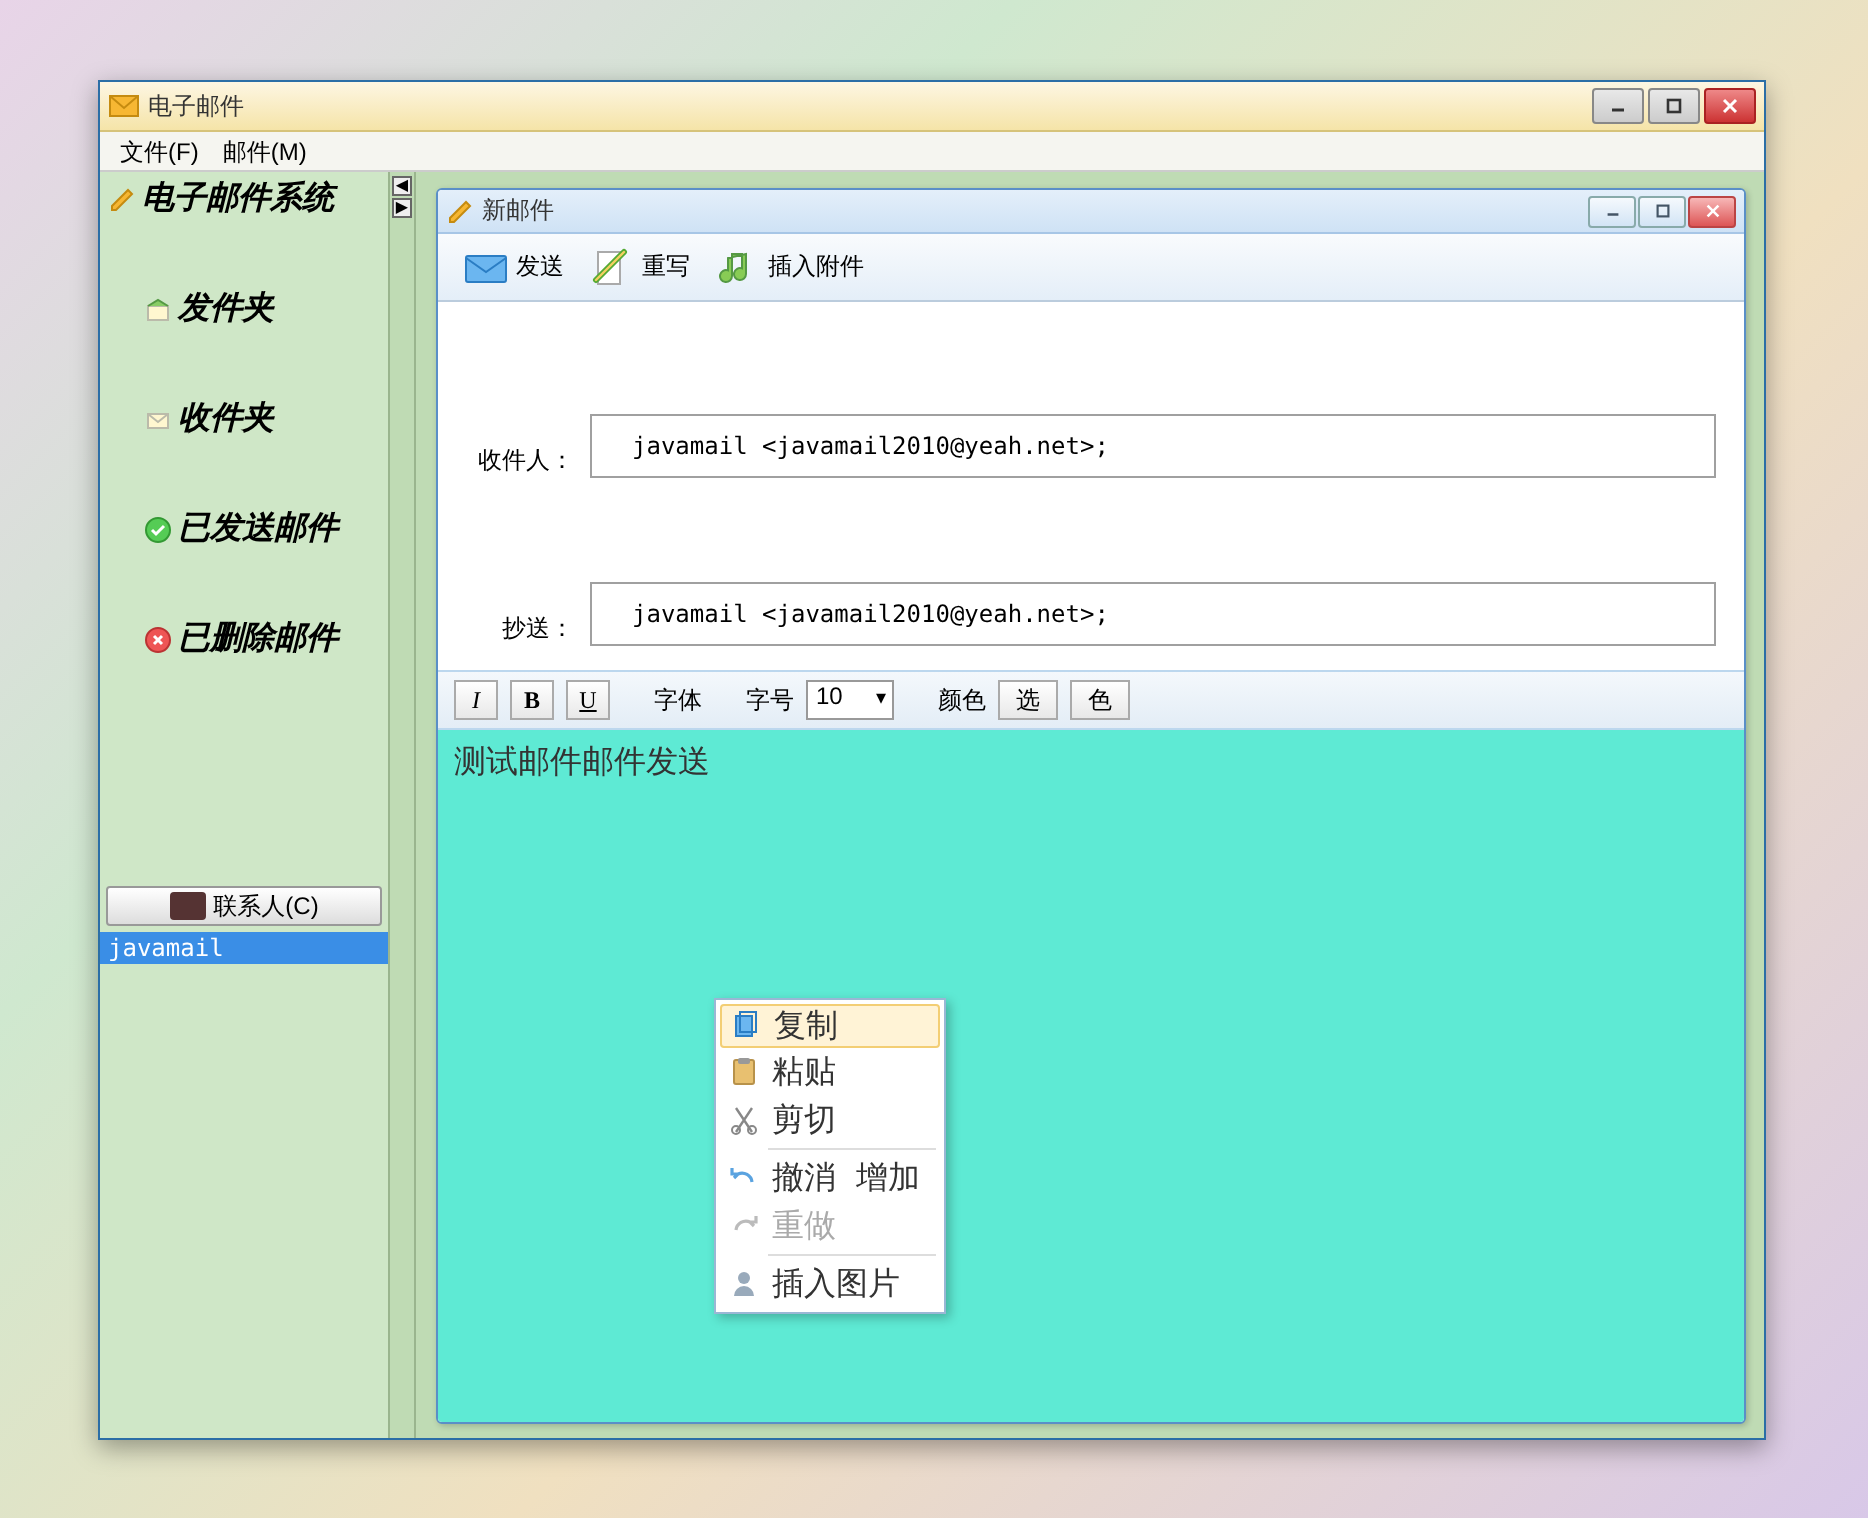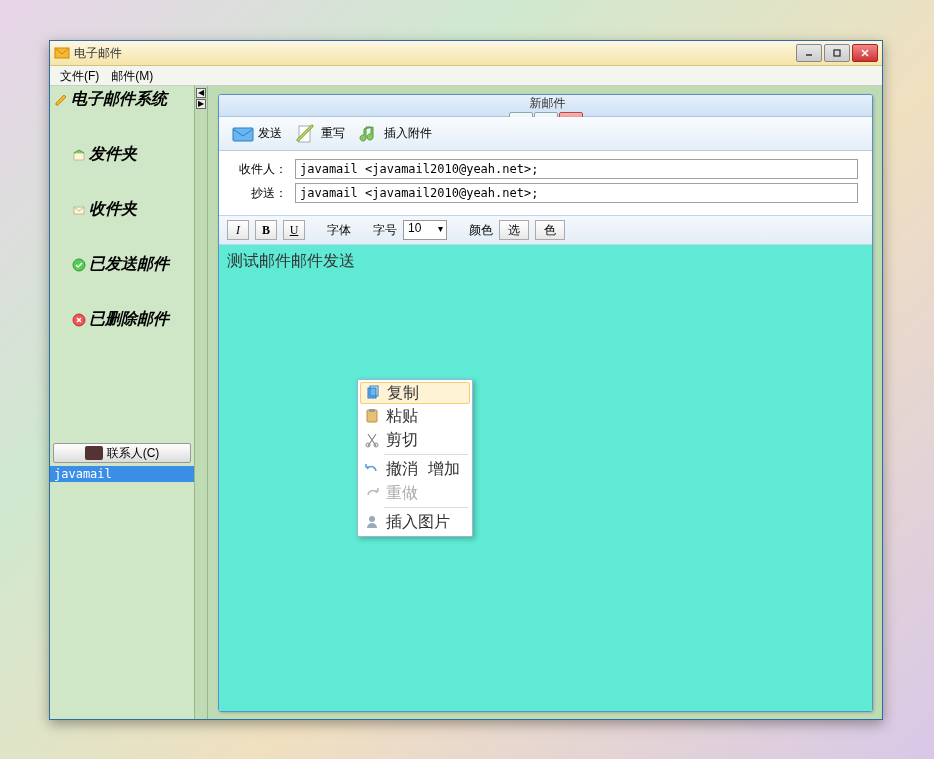--- a/index.html
+++ b/index.html
@@ -123,21 +123,20 @@
   display: flex; flex-direction: column;
   border-radius: 3px;
   overflow: hidden;
 }
 .child-titlebar {
   height: 22px;
   background: linear-gradient(#e4effa, #cfe2f5);
   border-bottom: 1px solid #a7c6e6;
   display: flex; align-items: center;
   padding: 0 4px;
-  flex-direction: column;
 }
 .child-titlebar .title { flex: 1; font-size: 12px; color: #333; margin-left: 4px; }
 .child-win-btns { display: flex; gap: 1px; }
 .child-win-btn {
   width: 24px; height: 16px;
   border: 1px solid #8aa;
   border-radius: 2px;
   display: flex; align-items: center; justify-content: center;
   background: linear-gradient(#f5f9fd, #d2e4f5);
   cursor: pointer;
@@ -161,36 +160,37 @@
   border-radius: 3px;
 }
 .tb-btn .tb-icon { width: 24px; height: 20px; }
 
 
 .fields {
   padding: 4px 14px 4px 14px;
   background: #fff;
 }
 .field-row {
-  display: flex; align-items: center;
+  display: flex; align-items: flex-end;
   margin: 4px 0;
 }
 .field-label {
   width: 62px;
   text-align: right;
   padding-right: 8px;
 }
 .field-input {
   flex: 1;
-  height: 20px;
+  height: 32px;
   border: 1px solid #a0a0a0;
-  padding: 1px 4px;
+  padding: 1px 20px;
   font-family: monospace;
   font-size: 12px;
   background: #fff;
+  margin-top: 48px;
 }
 
 
 .format-bar {
   height: 30px;
   display: flex; align-items: center;
   padding: 0 8px;
   gap: 6px;
   background: linear-gradient(#f4f8fc, #e3edf6);
   border-top: 1px solid #bcd7ee;

